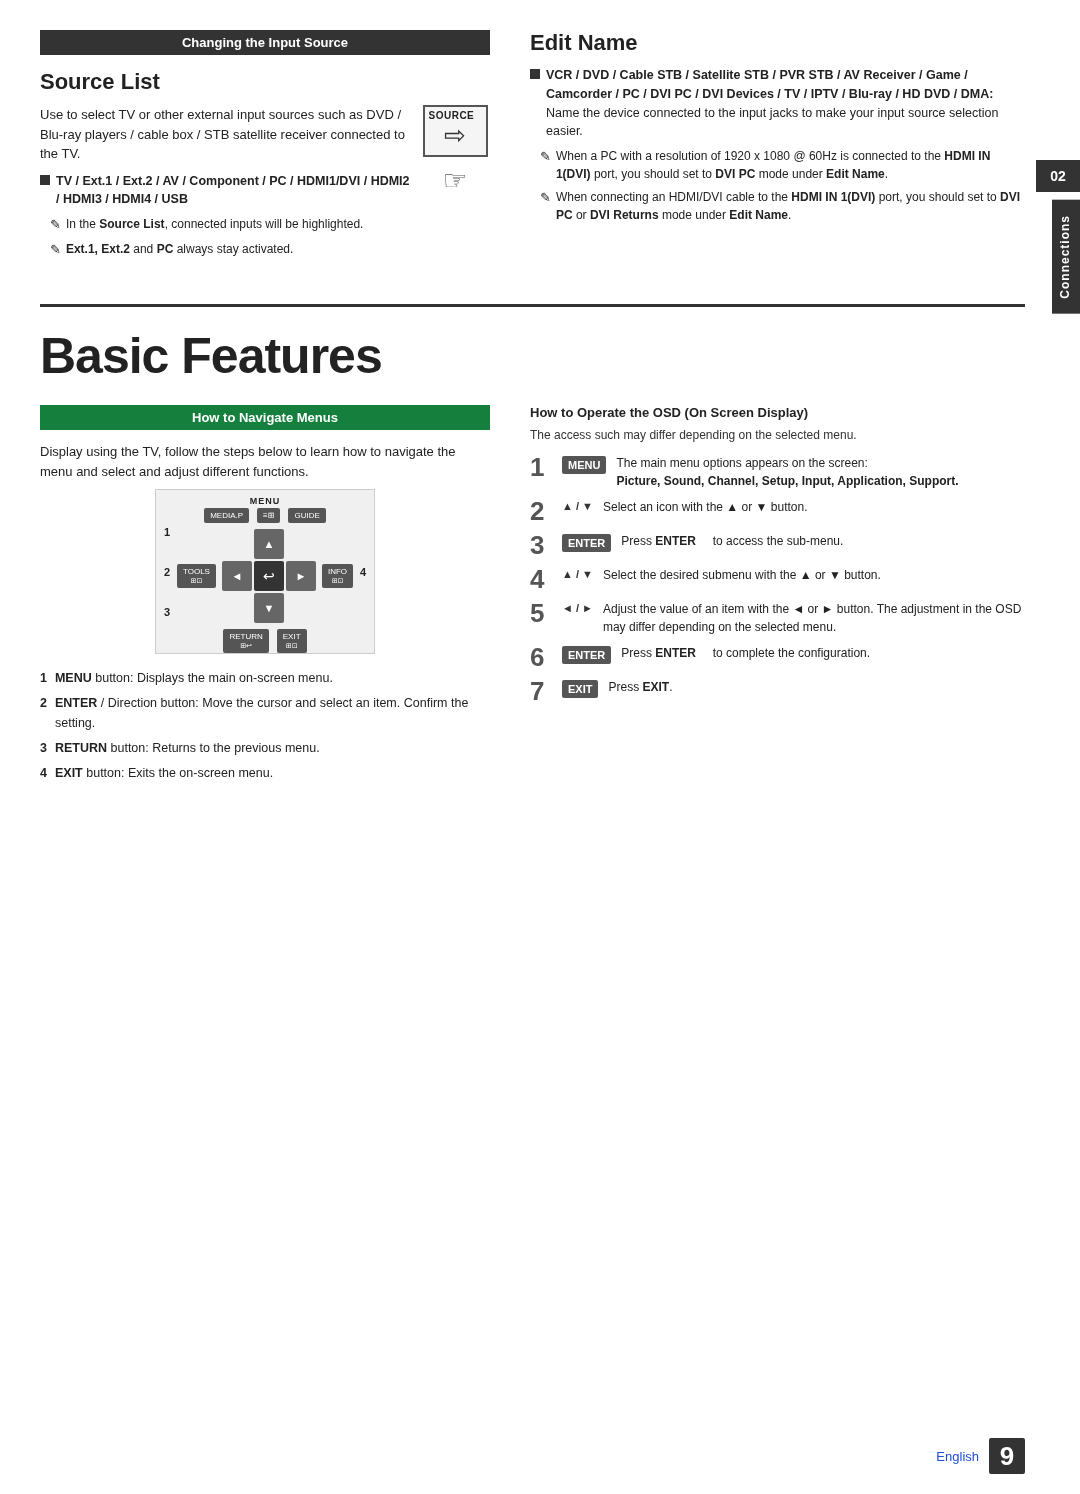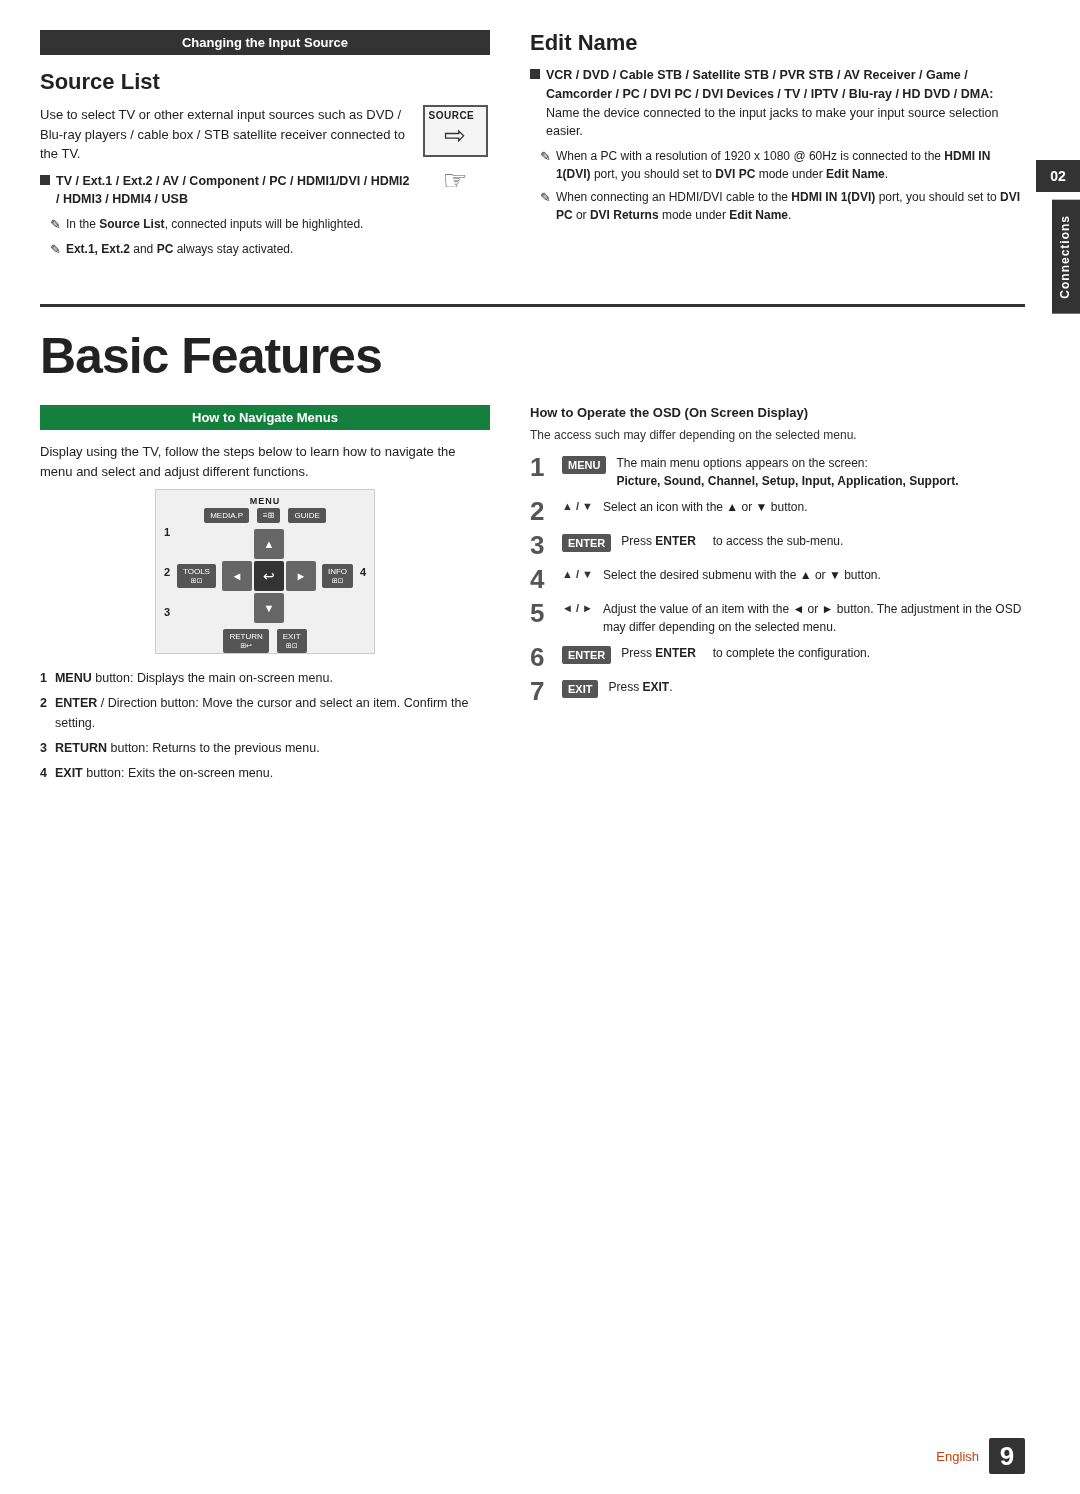--- a/index.html
+++ b/index.html
@@ -391,21 +391,21 @@
       position: absolute;
       bottom: 20px;
       right: 55px;
       display: flex;
       align-items: center;
       gap: 10px;
     }
 
     .footer-lang {
       font-size: 13px;
-      color: #c2410c;
+      color: #1d4ed8;
     }
 
     .footer-num {
       font-size: 26px;
       font-weight: bold;
       background: #333;
       color: #fff;
       width: 36px;
       height: 36px;
       display: flex;

